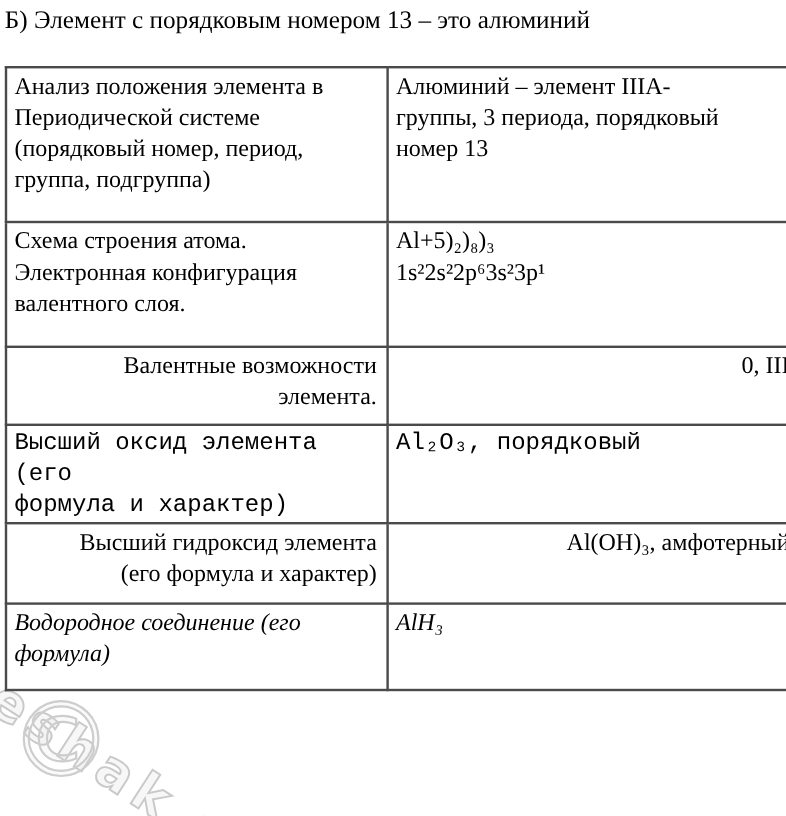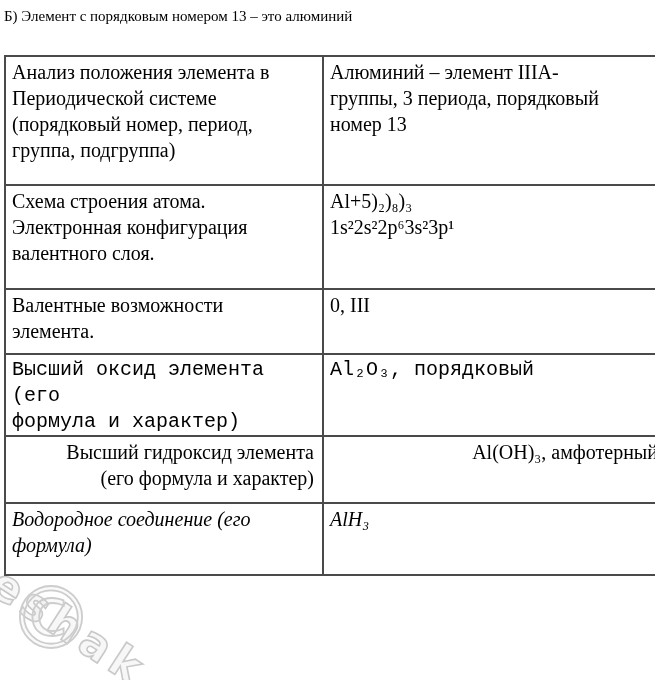--- a/index.html
+++ b/index.html
@@ -13,21 +13,21 @@
     height: 680px;
     background: #ffffff;
     overflow: hidden;
     font-family: "Liberation Serif", "DejaVu Serif", serif;
     color: #000000;
   }
   .page-title {
     position: absolute;
     left: 4px;
     top: 2px;
-    font-size: 15px;
+    font-size: 21px;
     line-height: 28px;
     white-space: nowrap;
     z-index: 2;
   }
   table.analysis {
     position: absolute;
     left: 4px;
     top: 55px;
     width: 646px;
     border-collapse: collapse;
@@ -41,21 +41,21 @@
     padding: 2px 8px 0 6px;
     font-size: 20px;
     line-height: 26px;
     white-space: pre-line;
     background: transparent;
   }
   td.property-cell { width: 318px; }
   td.value-cell   { width: 344px; }
   tr.r1 td { height: 129px; }
   tr.r2 td { height: 104px; margin-left: 12px; }
-  tr.r3 td { height: 65px; }
+  tr.r3 td { height: 65px; text-align: right; }
   tr.r4 td { height: 66px; }
   tr.r5 td { height: 66px; font-family: Liberation Mono, monospace; }
   tr.r6 td { height: 67px; text-align: right; }
   tr.r7 td { height: 72px; font-style: italic; }
   tr.r8 td { height: 54px; }
 
   
   .wm-text {
     position: absolute;
     left: -14px;

